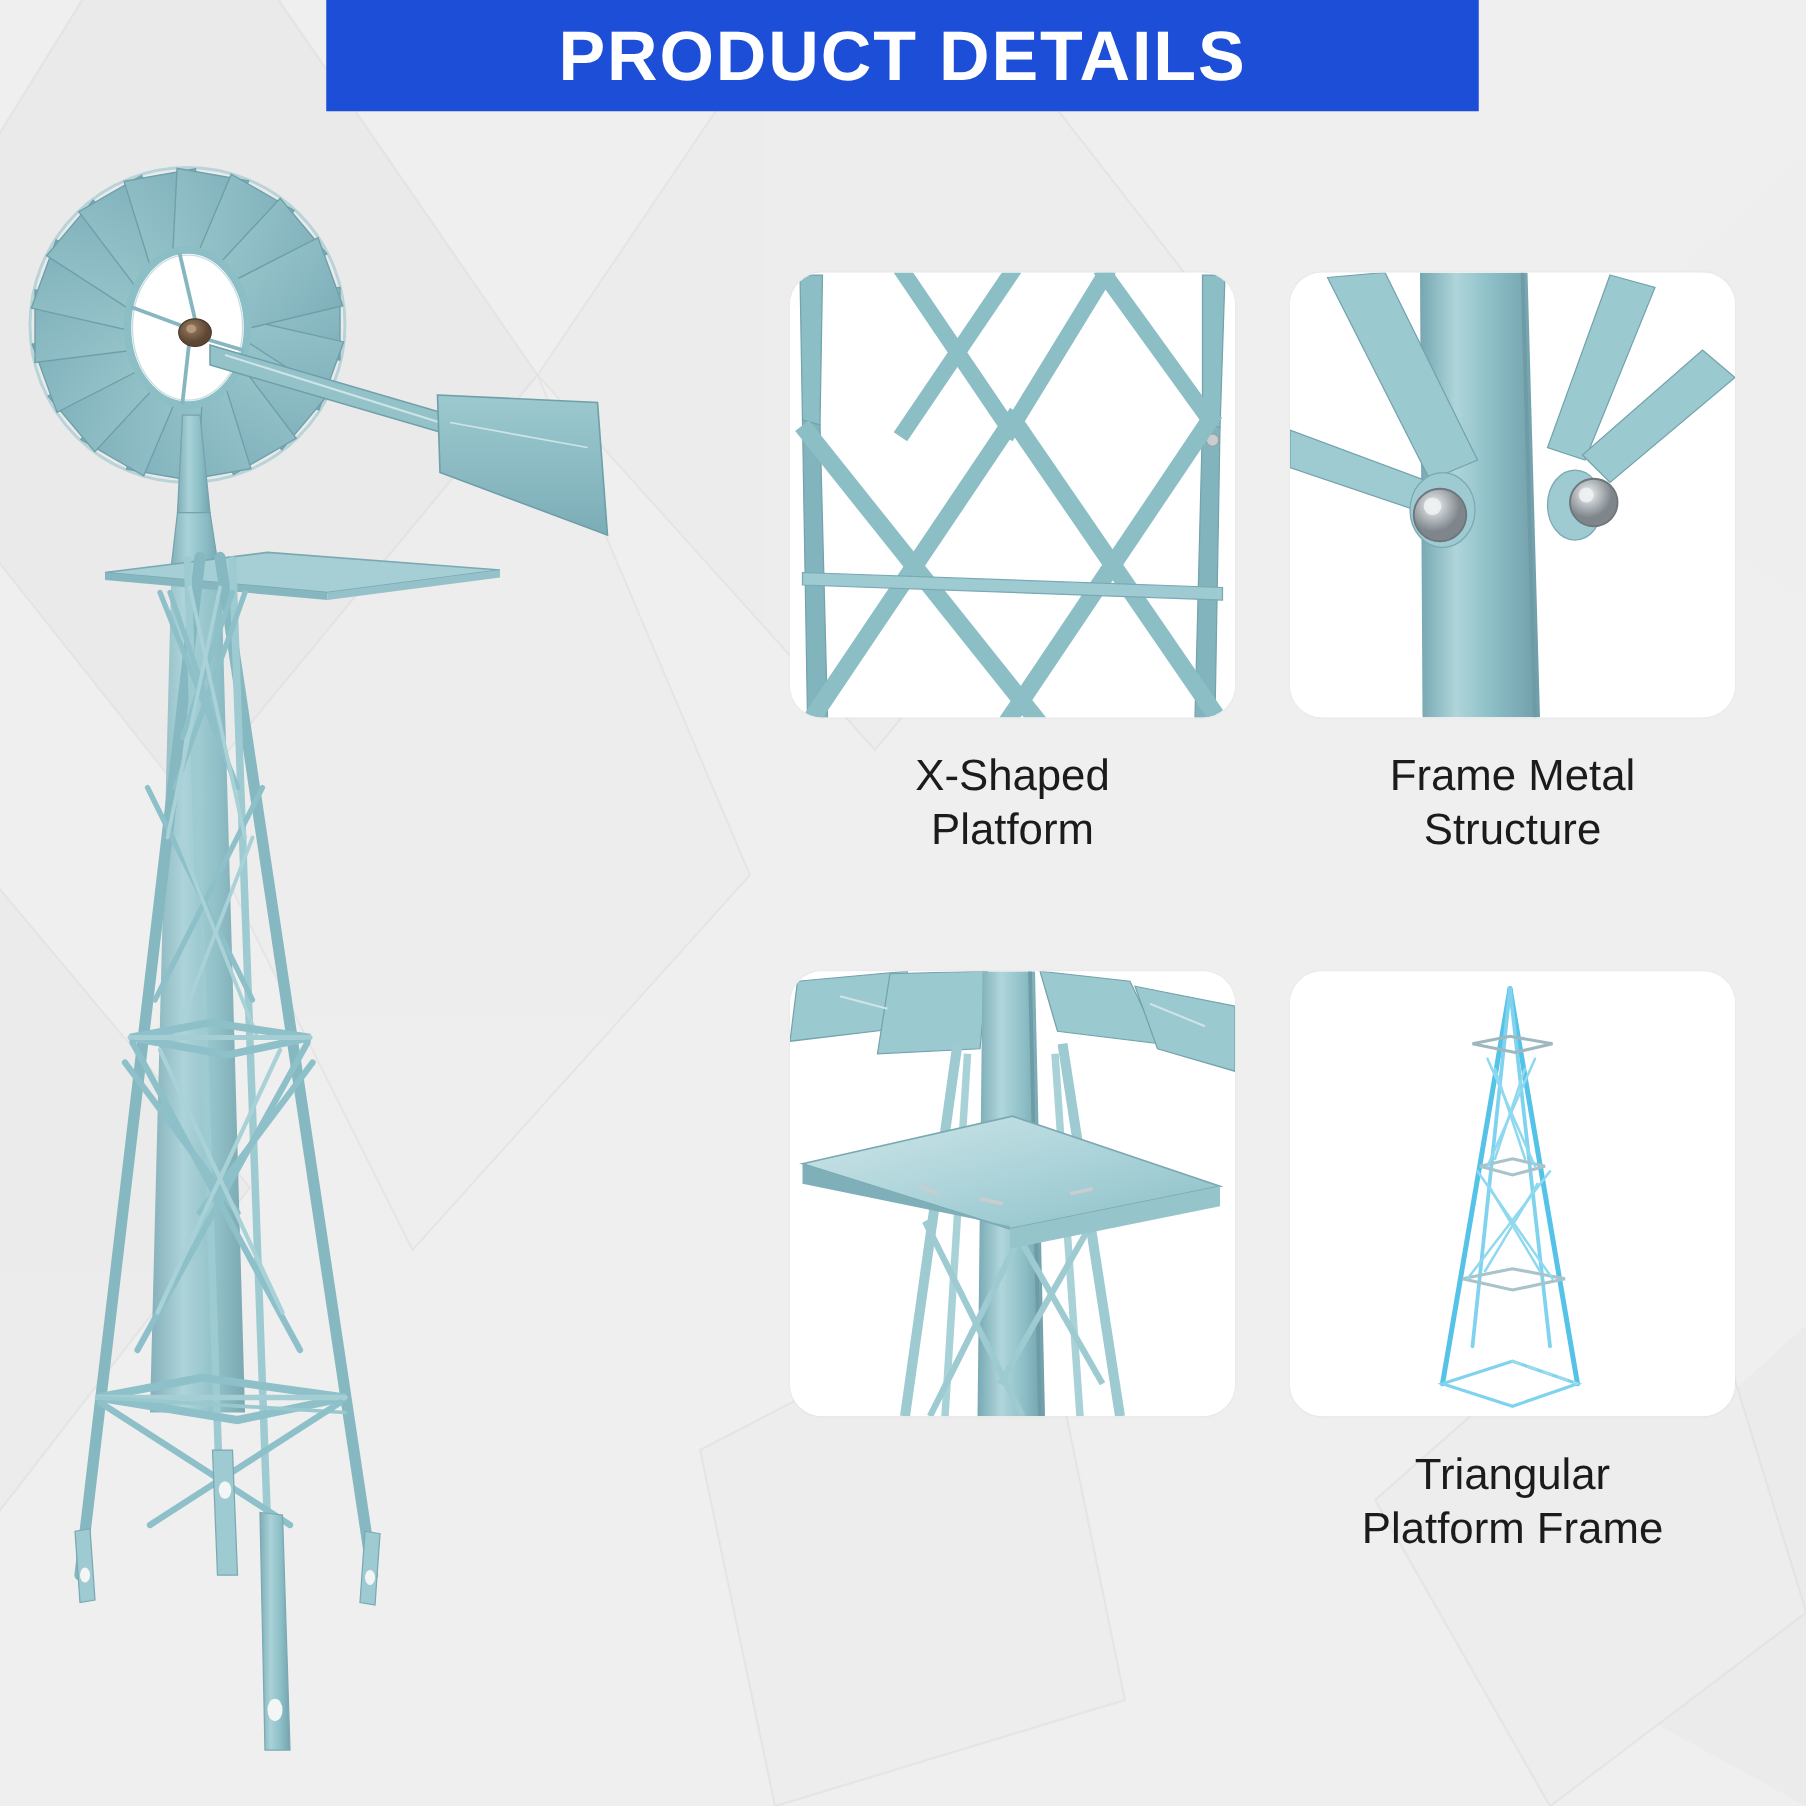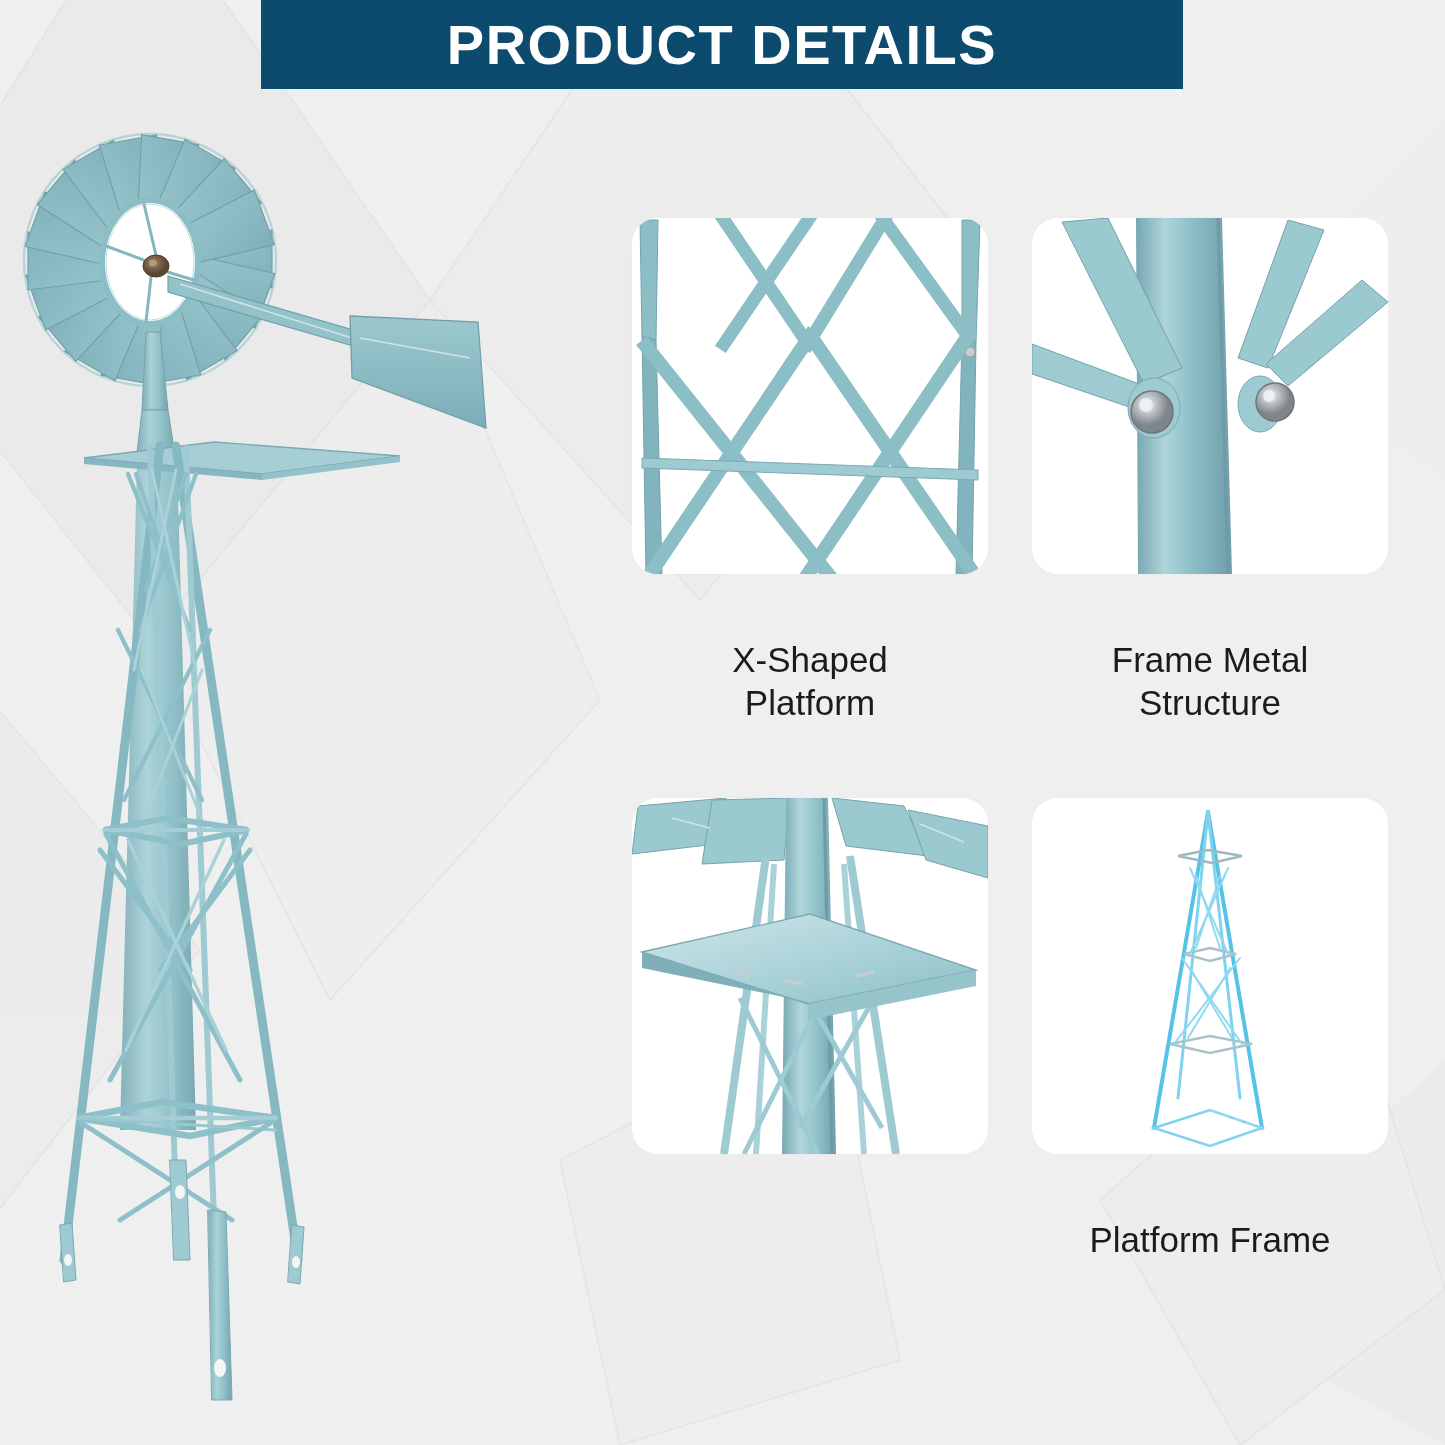--- a/index.html
+++ b/index.html
@@ -11,21 +11,21 @@
     overflow:hidden;
   }
 
   
   #bg-facets{ position:absolute; inset:0; z-index:0; }
 
   
   #header-banner{
     position:absolute;
     left:261px; top:0; width:922px; height:89px;
-    background:#0c4a6e;
+    background:#1d4ed8;
     z-index:5;
     display:flex; align-items:center; justify-content:center;
   }
   #header-title{
     color:#ffffff;
     font-size:56px;
     font-weight:bold;
     letter-spacing:1.5px;
     line-height:1;
     white-space:nowrap;
@@ -43,21 +43,21 @@
     position:absolute;
     left:632px; top:218px;
     width:780px; height:1080px;
     display:grid;
     grid-template-columns:356px 356px;
     grid-template-rows:auto auto;
     column-gap:44px;
     row-gap:38px;
     z-index:3;
   }
-  .feature-card{ display:flex; flex-direction:column; align-items:center;gap:39px; }
+  .feature-card{ display:flex; flex-direction:column; align-items:center; }
   .feature-image{
     width:356px; height:356px;
     background:#ffffff;
     border-radius:26px;
     overflow:hidden;
     position:relative;
     box-shadow:0 0 2px rgba(0,0,0,0.05);
   }
   .feature-image svg{ display:block; width:100%; height:100%; }
   .feature-caption{
@@ -476,17 +476,18 @@
           <g stroke="#8fd9f0" stroke-width="2">
             <path d="M150,160 L210,246"></path>
             <path d="M208,160 L142,246"></path>
             <path d="M158,170 L200,240"></path>
             <path d="M198,170 L156,240"></path>
           </g>
         </g>
       </svg>
     </div>
     <div class="feature-caption">
+      <span class="ln">Triangular</span>
       <span class="ln">Platform Frame</span>
     </div>
   </div>
 
 </div>
 
 </body></html>

